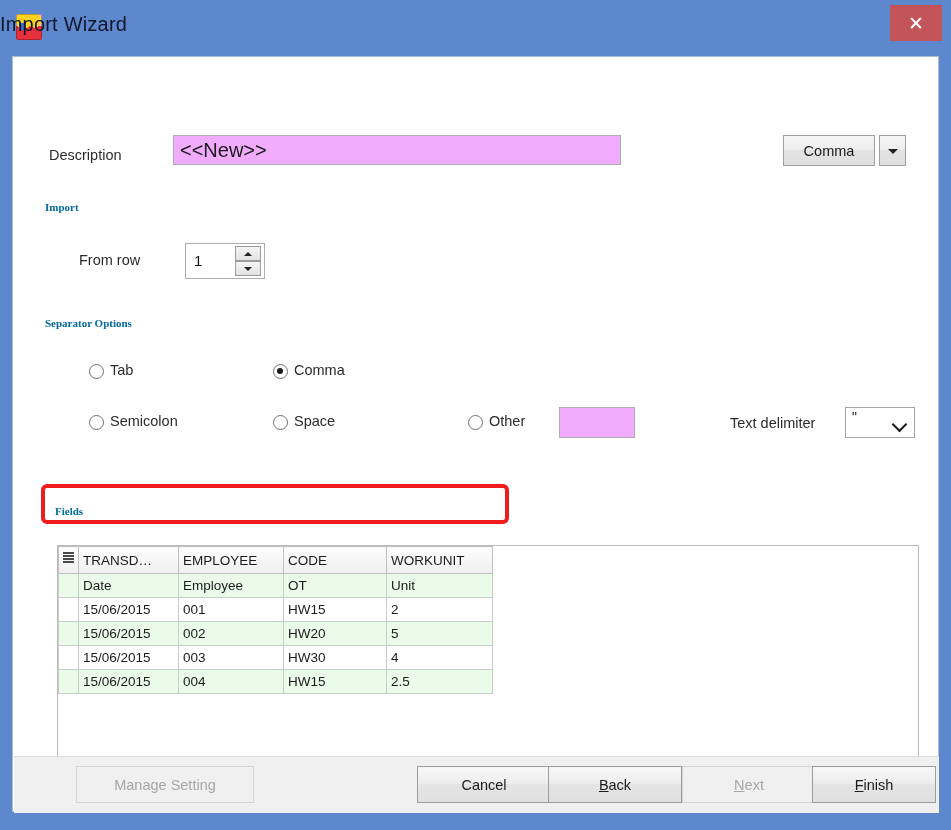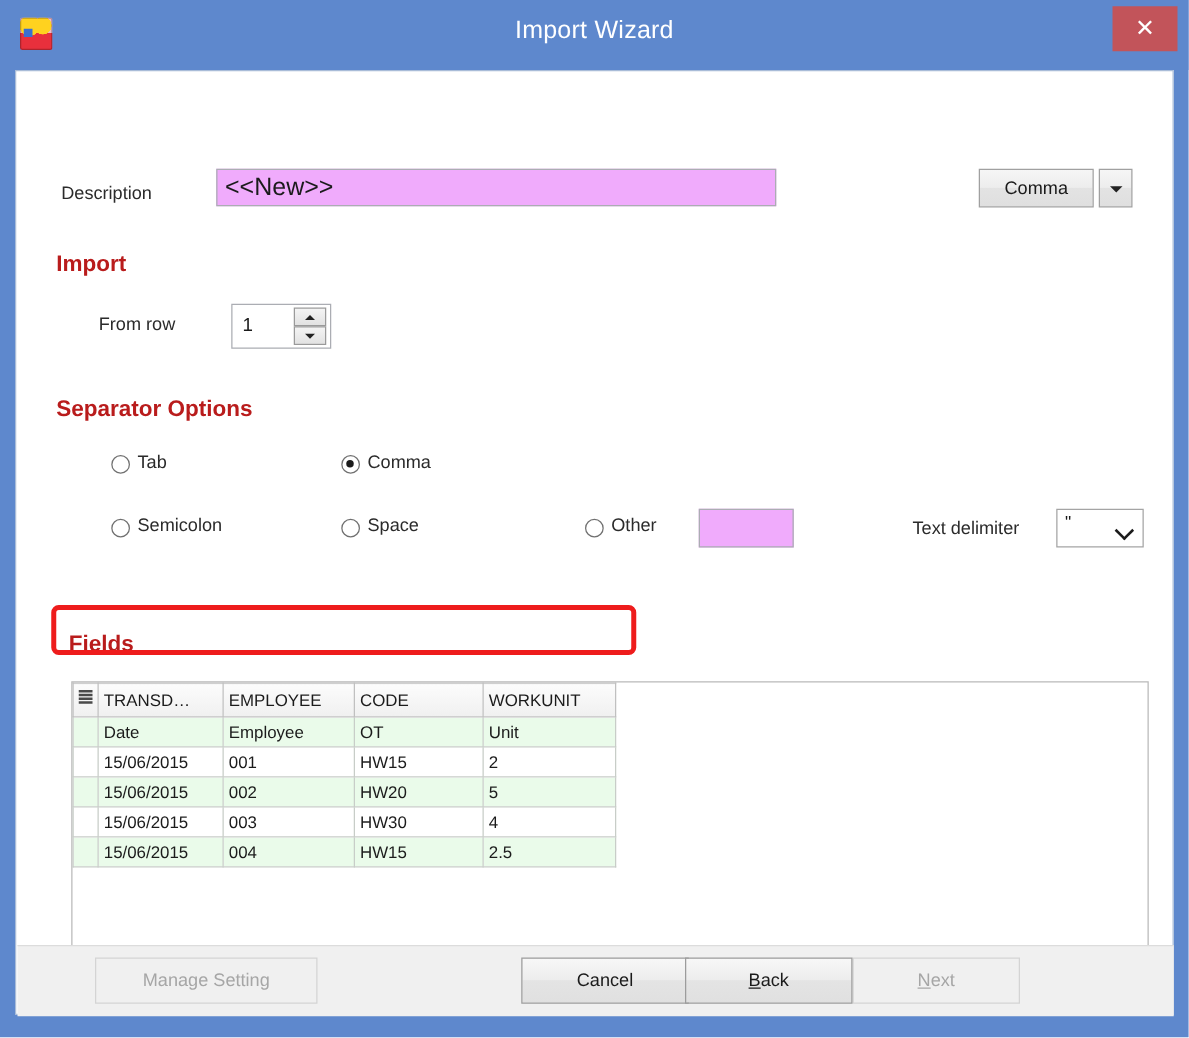--- a/index.html
+++ b/index.html
@@ -42,23 +42,23 @@
     content: "";
     position: absolute;
     left: 3px; top: 9px;
     width: 7px; height: 14px;
     background: linear-gradient(to bottom, #3a6fd0 0 50%, #e8303c 50% 100%);
   }
   #title-text {
     position: absolute;
     left: 0; top: 13px;
     width: 951px;
-    text-align: center;
+    text-align: left;
     font-size: 20px;
-    color: #ffffff;
+    color: #0f172a;
     letter-spacing: .2px;
   }
   #close-button {
     position: absolute;
     right: 9px; top: 5px;
     width: 52px; height: 36px;
     background: #c2545a;
     border: none;
     color: #ffffff;
     font-size: 19px;
@@ -80,24 +80,25 @@
   }
 
   .lbl {
     position: absolute;
     font-size: 14.5px;
     color: #2b2b2b;
     white-space: nowrap;
   }
   .section-head {
     position: absolute;
-    font-size: 18px;
+    font-size: 11px;
     font-weight: bold;
-    color: #b91c1c;
+    color: #0369a1;
     white-space: nowrap;
+    font-family: Liberation Serif, serif;
   }
 
   .textbox {
     position: absolute;
     box-sizing: border-box;
     border: 1px solid #abadb3;
     background: #f0abfc;
     font-family: "Liberation Sans", sans-serif;
     font-size: 20px;
     color: #1b1b1b;
@@ -498,19 +499,22 @@
 
     <div id="footer">
       <button class="btn disabled" id="manage-setting-button">Manage Setting</button>
       <button class="btn" id="cancel-button">Cancel</button>
       <button class="btn disabled" id="next-button">
         <u>N</u><span>ext</span>
       </button>
       <button class="btn" id="back-button">
         <u>B</u><span>ack</span>
       </button>
+      <button class="btn" id="finish-button">
+        <u>F</u><span>inish</span>
+      </button>
     </div>
 
   </div>
 
   <div id="annotation-rect"></div>
 
 </div>
 
 </body></html>

